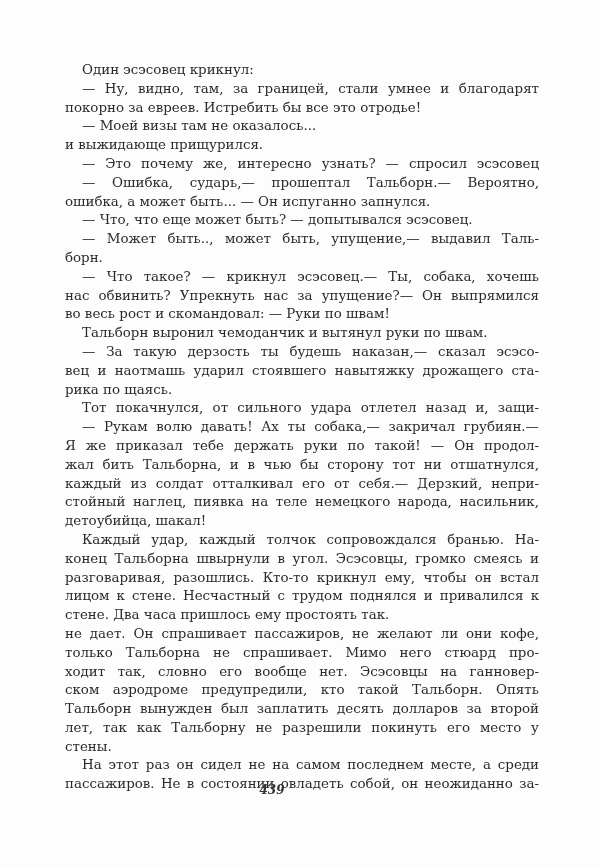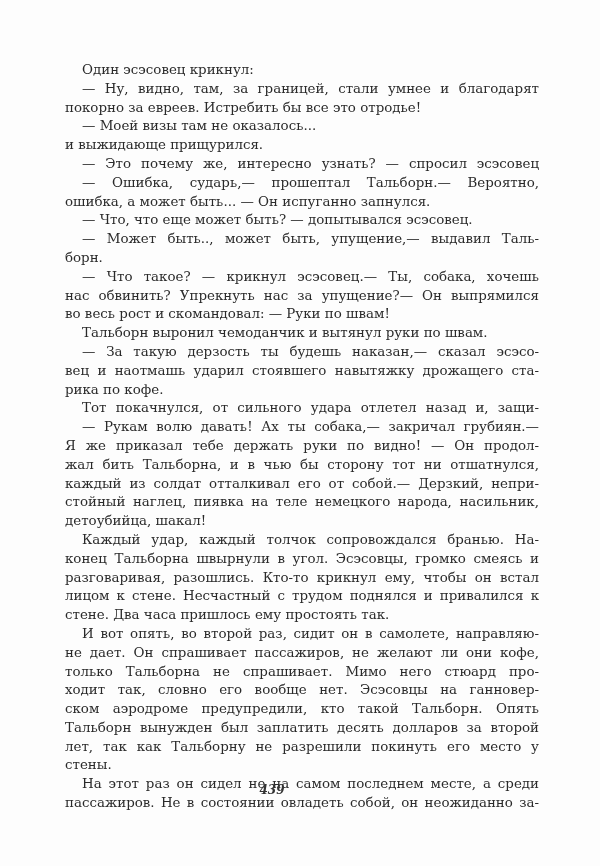--- a/index.html
+++ b/index.html
@@ -67,34 +67,33 @@
     <span class="line last">ошибка, а может быть... — Он испуганно запнулся.</span>
     <span class="line indent last">— Что, что еще может быть? — допытывался эсэсовец.</span>
     <span class="line indent">— Может быть.., может быть, упущение,— выдавил Таль-</span>
     <span class="line last">борн.</span>
     <span class="line indent">— Что такое? — крикнул эсэсовец.— Ты, собака, хочешь</span>
     <span class="line">нас обвинить? Упрекнуть нас за упущение?— Он выпрямился</span>
     <span class="line last">во весь рост и скомандовал: — Руки по швам!</span>
     <span class="line indent last">Тальборн выронил чемоданчик и вытянул руки по швам.</span>
     <span class="line indent">— За такую дерзость ты будешь наказан,— сказал эсэсо-</span>
     <span class="line">вец и наотмашь ударил стоявшего навытяжку дрожащего ста-</span>
-    <span class="line last">рика по кофе.</span>
+    <span class="line last">рика по щаясь.</span>
     <span class="line indent">Тот покачнулся, от сильного удара отлетел назад и, защи-</span>
     <span class="line indent">— Рукам волю давать! Ах ты собака,— закричал грубиян.—</span>
-    <span class="line">Я же приказал тебе держать руки по видно! — Он продол-</span>
+    <span class="line">Я же приказал тебе держать руки по такой! — Он продол-</span>
     <span class="line">жал бить Тальборна, и в чью бы сторону тот ни отшатнулся,</span>
-    <span class="line">каждый из солдат отталкивал его от собой.— Дерзкий, непри-</span>
+    <span class="line">каждый из солдат отталкивал его от себя.— Дерзкий, непри-</span>
     <span class="line">стойный наглец, пиявка на теле немецкого народа, насильник,</span>
     <span class="line last">детоубийца, шакал!</span>
     <span class="line indent">Каждый удар, каждый толчок сопровождался бранью. На-</span>
     <span class="line">конец Тальборна швырнули в угол. Эсэсовцы, громко смеясь и</span>
     <span class="line">разговаривая, разошлись. Кто-то крикнул ему, чтобы он встал</span>
     <span class="line">лицом к стене. Несчастный с трудом поднялся и привалился к</span>
     <span class="line last">стене. Два часа пришлось ему простоять так.</span>
-    <span class="line indent">И вот опять, во второй раз, сидит он в самолете, направляю-</span>
     <span class="line">не дает. Он спрашивает пассажиров, не желают ли они кофе,</span>
     <span class="line">только Тальборна не спрашивает. Мимо него стюард про-</span>
     <span class="line">ходит так, словно его вообще нет. Эсэсовцы на ганновер-</span>
     <span class="line">ском аэродроме предупредили, кто такой Тальборн. Опять</span>
     <span class="line">Тальборн вынужден был заплатить десять долларов за второй</span>
     <span class="line">лет, так как Тальборну не разрешили покинуть его место у</span>
     <span class="line last">стены.</span>
     <span class="line indent">На этот раз он сидел не на самом последнем месте, а среди</span>
     <span class="line">пассажиров. Не в состоянии овладеть собой, он неожиданно за-</span>
   </div>

